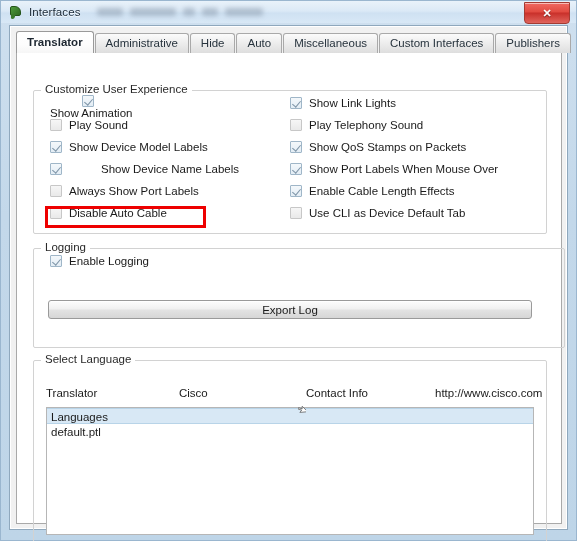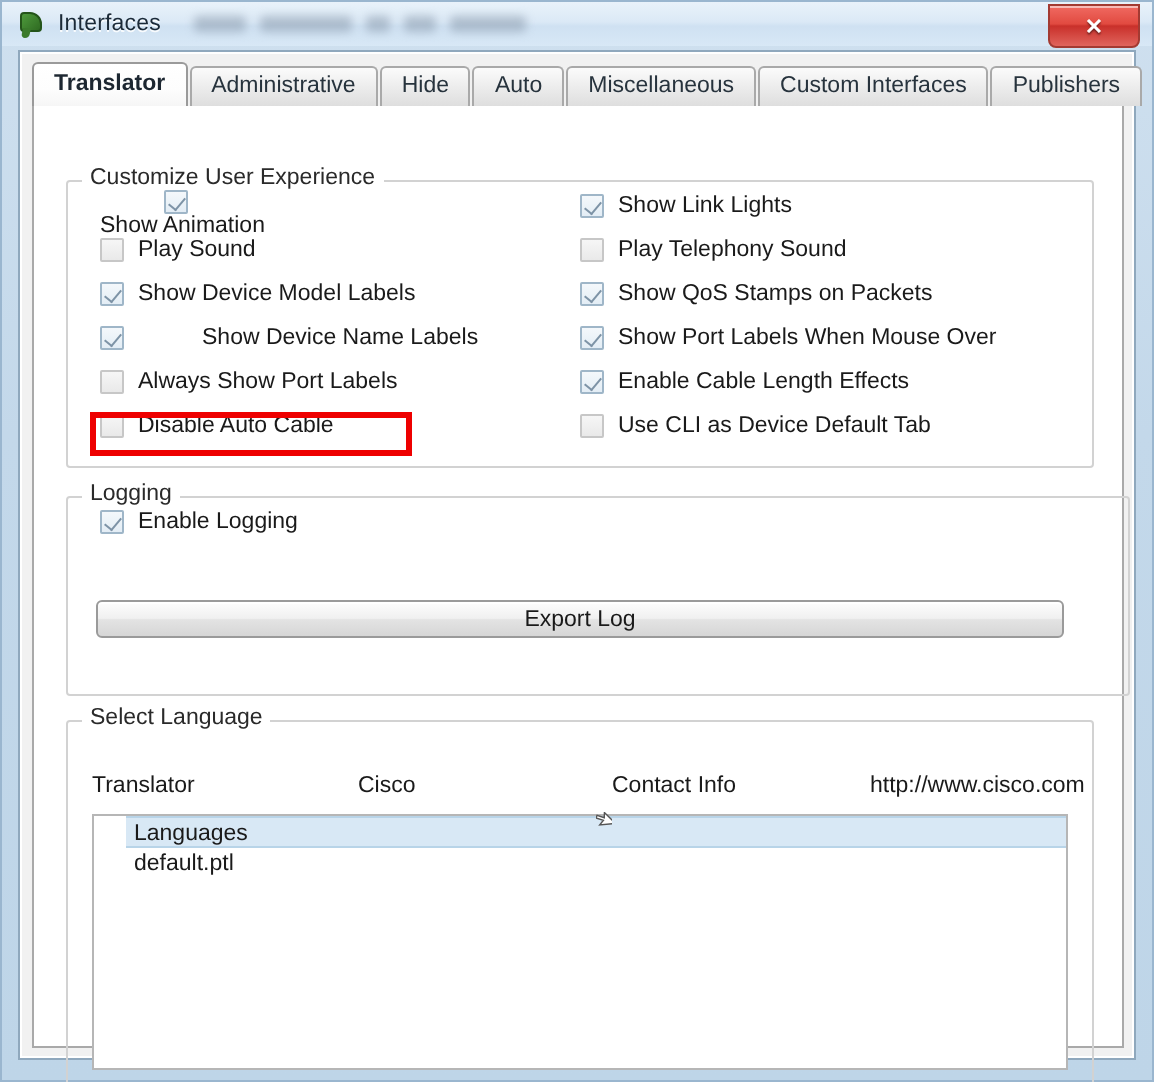--- a/index.html
+++ b/index.html
@@ -177,21 +177,21 @@
   }
   #lang-head span{position:absolute;top:0;white-space:nowrap;}
   #lh-translator{left:0px;}
   #lh-cisco{left:133px;}
   #lh-contact{left:260px;}
   #lh-url{left:389px;}
 
   #lang-list{
     position:absolute;left:29px;top:354px;width:488px;height:128px;
     background:#ffffff;border:1px solid #b6b6b6;
-    box-sizing:border-box;overflow:hidden;padding-left:16px;
+    box-sizing:border-box;overflow:hidden;
   }
   .langrow{
     height:16px;line-height:16px;
     font-size:11.5px;color:#1a1a1a;
     padding-left:4px;white-space:nowrap;cursor:default;
     box-sizing:border-box;
   }
   .langrow.selected{
     background:#d8e8f5;
     border-top:1px solid #b8d4e8;

